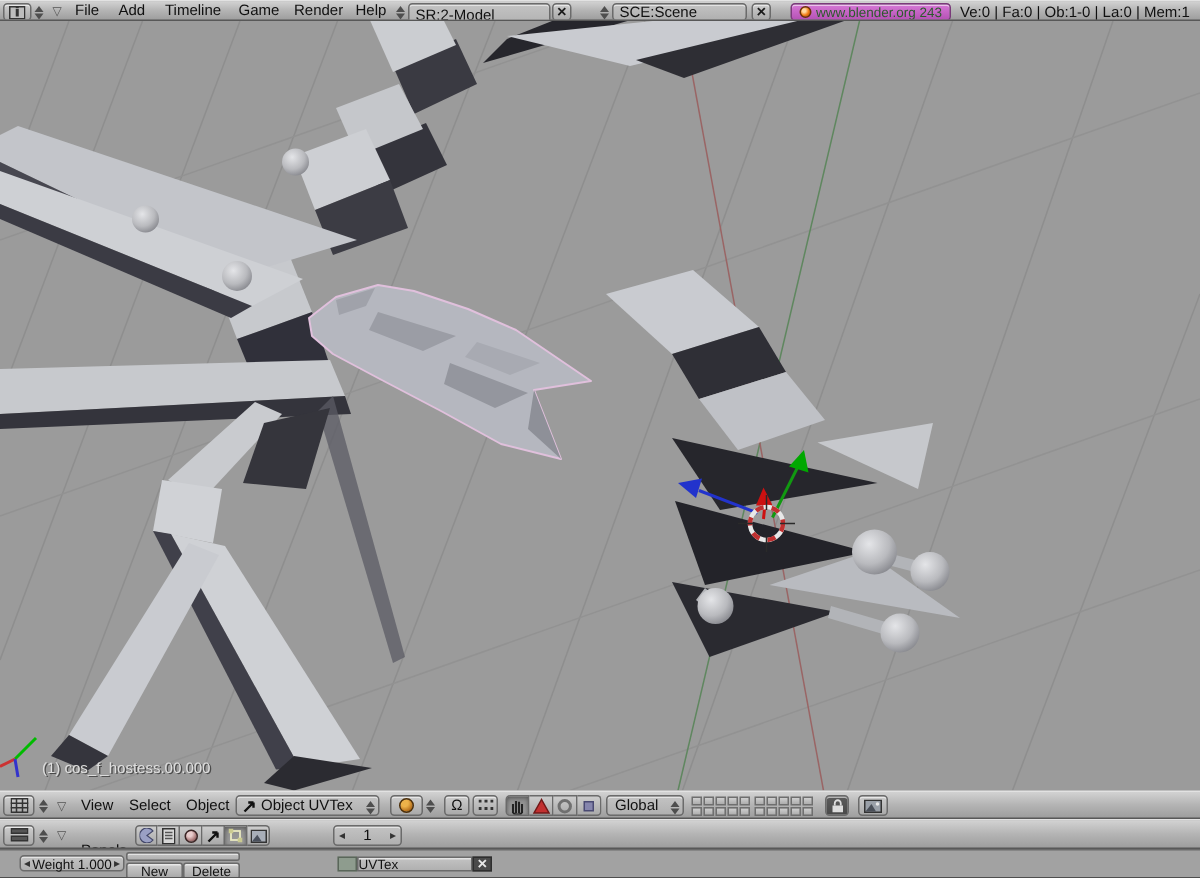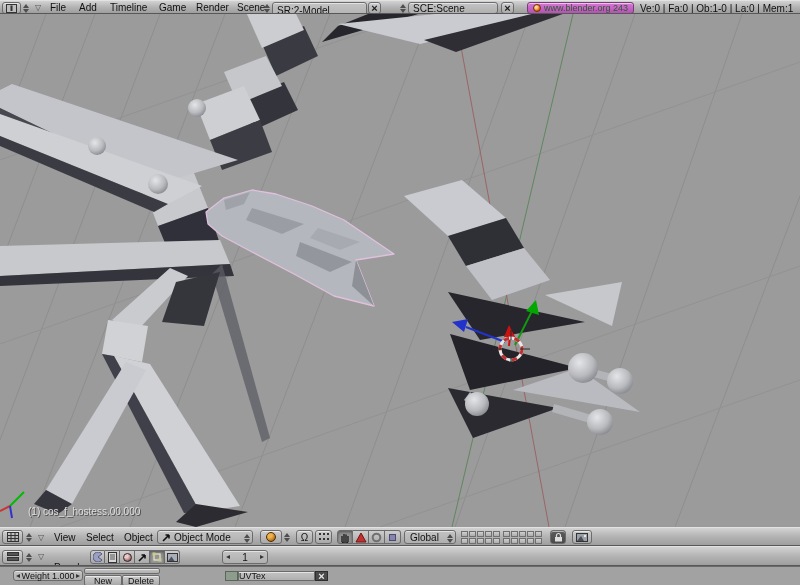--- a/index.html
+++ b/index.html
@@ -95,21 +95,21 @@
         <i class="tri-u"></i>
         <i class="tri-d"></i>
       </span>
     <span class="collapse" style="left:35px;">▽</span>
 
     <span class="menu" style="left:50px;text-align:center;">File</span>
     <span class="menu" style="left:79px;">Add</span>
     <span class="menu" style="left:110px;">Timeline</span>
     <span class="menu" style="left:159px;">Game</span>
     <span class="menu" style="left:196px;">Render</span>
-    <span class="menu" style="left:237px;">Scene</span>
+    <span class="menu" style="left:237px;">Help</span>
 
     <span class="spin" style="left:263px;top:2px;width:8px;height:10px;">
         <i class="tri-u"></i>
         <i class="tri-d"></i>
       </span>
     <div class="field" style="left:272px;top:1px;width:95px;height:16px;justify-content:flex-start;padding-left:4px;text-decoration:underline;">SR:2-Model</div>
     <div class="btn xbtn" style="left:368px;top:1px;width:13px;height:12px;">×</div>
 
     <span class="spin" style="left:399px;top:2px;width:8px;height:10px;">
         <i class="tri-u"></i>
@@ -268,21 +268,21 @@
     <span class="collapse" style="left:38px;">▽</span>
 
     <span class="menu" style="left:54px;">View</span>
     <span class="menu" style="left:86px;">Select</span>
     <span class="menu" style="left:124px;">Object</span>
 
     <div class="field" style="left:157px;top:2px;width:96px;height:14px;justify-content:flex-start;padding-left:3px;gap:3px;">
       <svg width="10" height="10">
         <path d="M2 9 L8 3 M8 3 L4.5 3 M8 3 L8 6.5" stroke="#111" stroke-width="1.6" fill="none"></path>
       </svg>
-      <span>Object Mode</span>
+      <span>Object UVTex</span>
       <span class="spin" style="right:2px;left:auto;top:2px;width:7px;height:10px;">
           <i class="tri-u"></i>
           <i class="tri-d"></i>
         </span>
     </div>
 
     <div class="btn" style="left:260px;top:2px;width:22px;height:14px;">
       <span style="width:10px;height:10px;border-radius:50%;background:radial-gradient(circle at 35% 30%, #edb24a 0 30%, #c07a22 65%, #6e4410);border:1px solid #4c2e08;"></span>
     </div>
     <span class="spin" style="left:283px;top:4px;width:7px;height:10px;">

